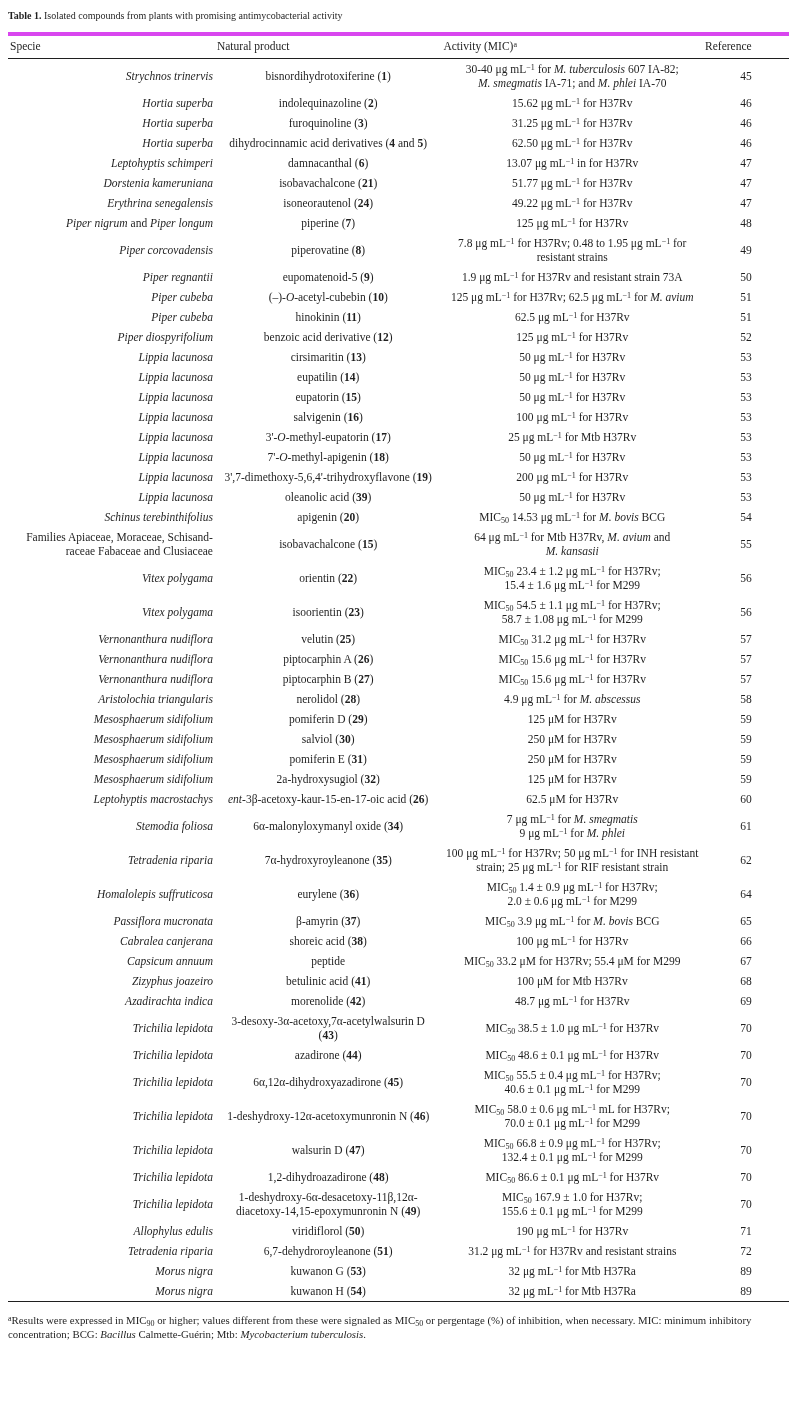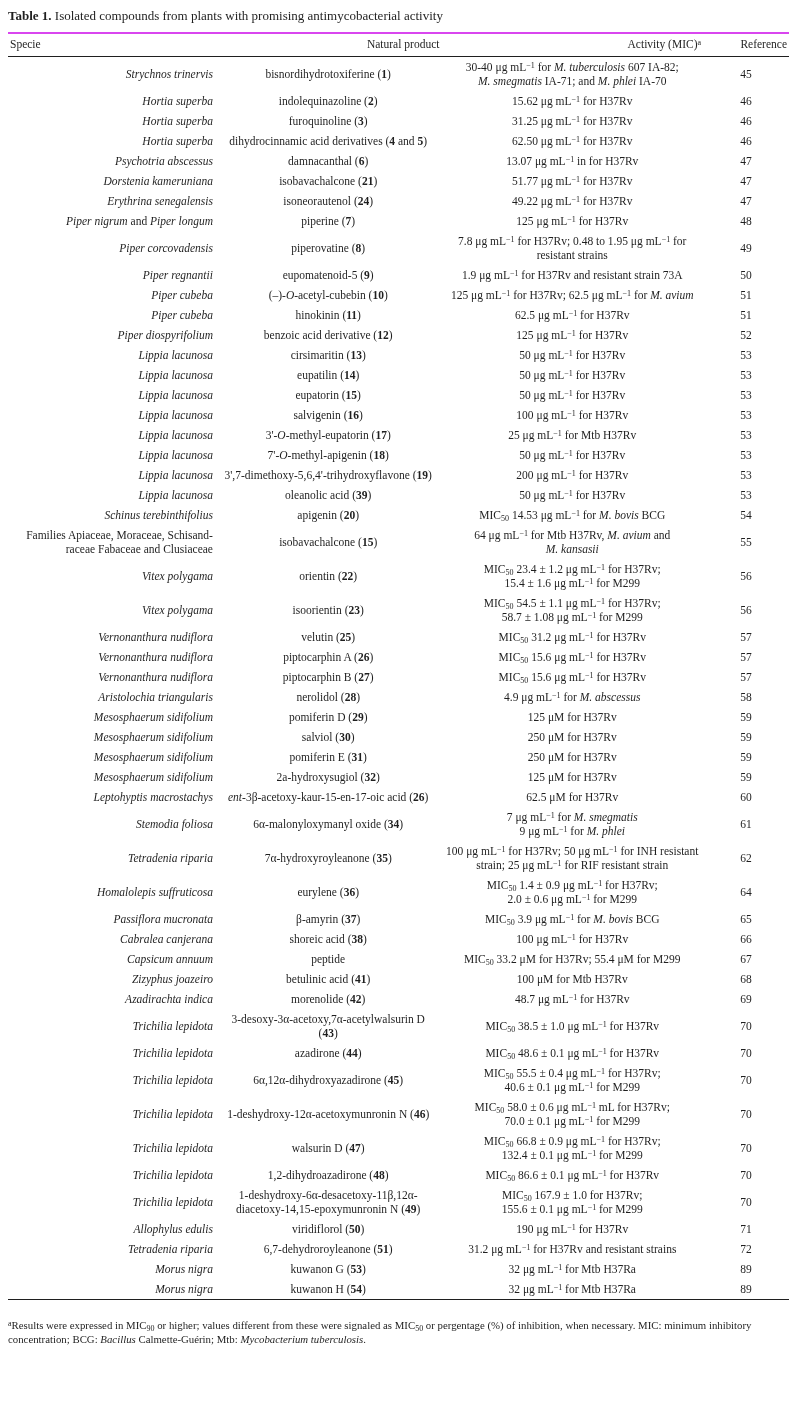--- a/index.html
+++ b/index.html
@@ -2,44 +2,44 @@
 <html><head>
 <meta charset="utf-8">
 <style>
   html,body{margin:0;padding:0;}
   body{
     width:797px;height:1417px;overflow:hidden;box-sizing:border-box;
     background:#ffffff;color:#1f1f1f;
     font-family:"Liberation Serif","DejaVu Serif",serif;
   }
   .page{padding:7px 8px 0 8px;}
-  .title{font-size:13px;line-height:14px;margin:2px 0 9px 0;}
+  .title{font-size:10px;line-height:14px;margin:2px 0 9px 0;}
   table.compounds{
     width:100%;border-collapse:collapse;table-layout:fixed;
-    border-top:2px solid #d946ef;border-bottom:1.5px solid #1f1f1f;
+    border-top:4px solid #d946ef;border-bottom:1.5px solid #1f1f1f;
   }
   col.c-specie{width:26.5%;}
   col.c-product{width:29%;}
   col.c-activity{width:33.5%;}
   col.c-ref{width:11%;}
   thead th{
     font-weight:normal;font-size:11.5px;line-height:14px;
     padding:3px 2px 5px 2px;border-bottom:1px solid #1f1f1f;
-    text-align:right;vertical-align:middle;
+    text-align:left;vertical-align:middle;
   }
   thead th:first-child{text-align:left;}
   tbody td{
     font-size:11.5px;line-height:14px;padding:3px 2px;
     text-align:center;vertical-align:middle;word-wrap:break-word;
   }
   tbody td:first-child{text-align:right;}
   sup,sub{font-size:8px;line-height:0;position:relative;vertical-align:baseline;}
   sup{top:-3.5px;}
   sub{top:2px;}
-  .footnote{font-size:10.8px;line-height:14px;margin-top:18px;}
+  .footnote{font-size:10.8px;line-height:14px;margin-top:11px;}
 </style>
 </head>
 <body>
 
 <div class="page">
   <div class="title"><b>Table 1.</b> Isolated compounds from plants with promising antimycobacterial activity</div>
 
   <table class="compounds">
     <colgroup>
       <col class="c-specie">
@@ -74,21 +74,21 @@
           <td>31.25 μg mL<sup>−1</sup> for H37Rv</td>
           <td>46</td>
         </tr>
         <tr>
           <td><i>Hortia superba</i></td>
           <td>dihydrocinnamic acid derivatives (<b>4</b> and <b>5</b>)</td>
           <td>62.50 μg mL<sup>−1</sup> for H37Rv</td>
           <td>46</td>
         </tr>
         <tr>
-          <td><i>Psychotria abscessus</i></td>
+          <td><i>Leptohyptis schimperi</i></td>
           <td>damnacanthal (<b>6</b>)</td>
           <td>13.07 μg mL<sup>−1</sup> in for H37Rv</td>
           <td>47</td>
         </tr>
         <tr>
           <td><i>Dorstenia kameruniana</i></td>
           <td>isobavachalcone (<b>21</b>)</td>
           <td>51.77 μg mL<sup>−1</sup> for H37Rv</td>
           <td>47</td>
         </tr>

